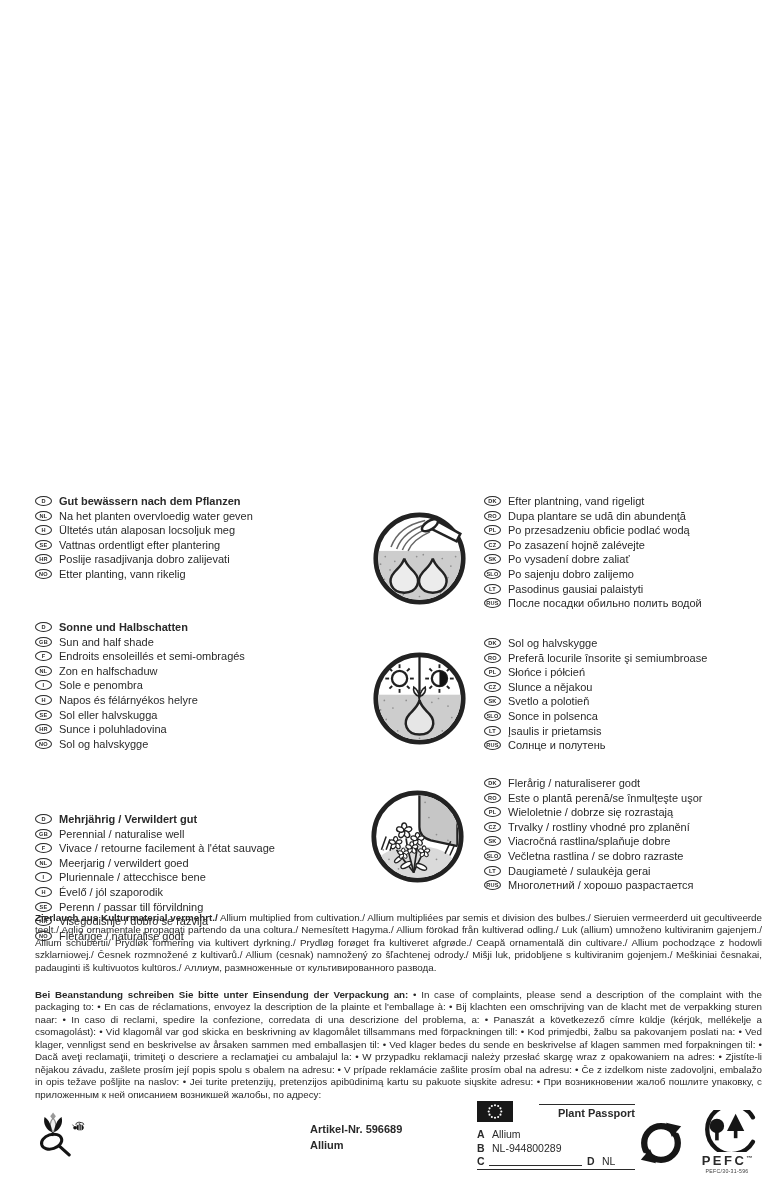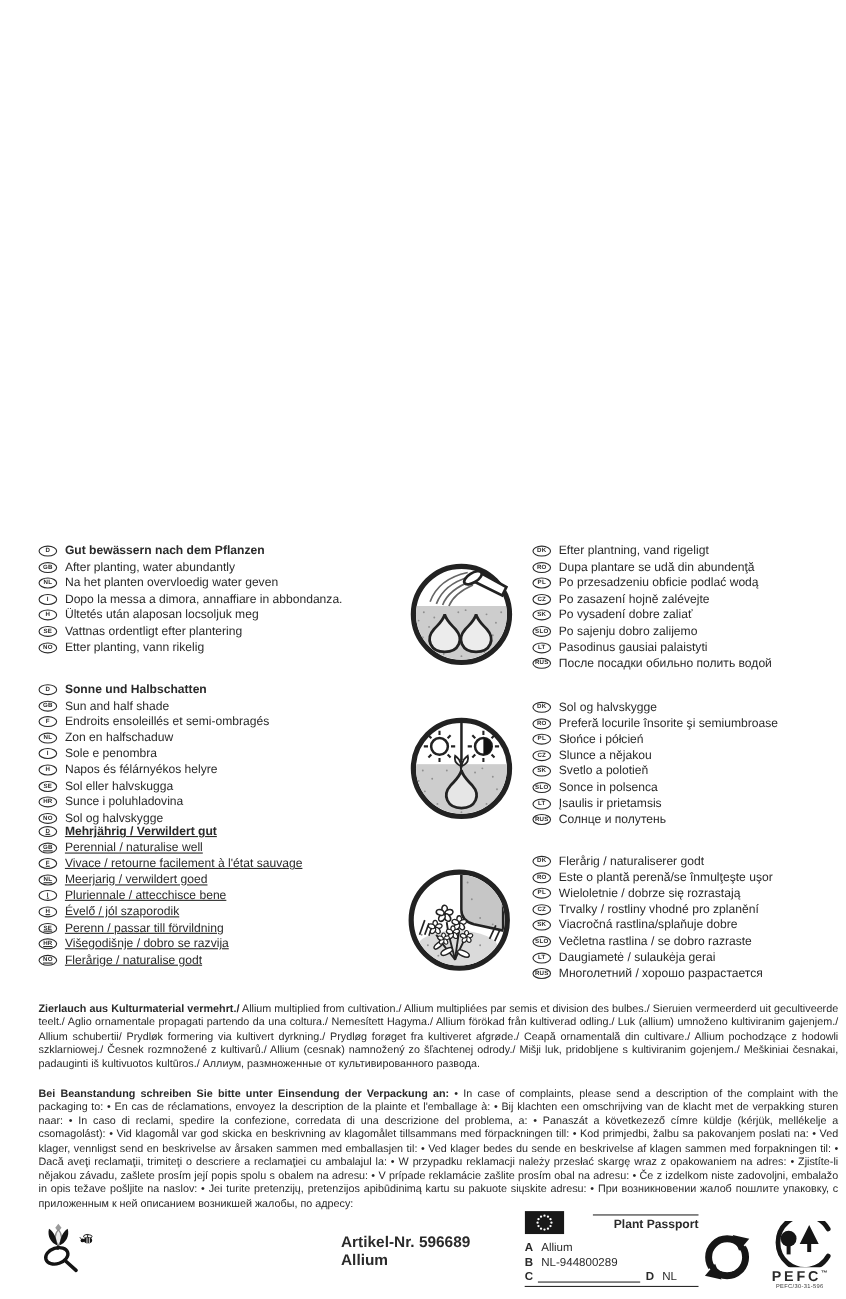--- a/index.html
+++ b/index.html
@@ -9,21 +9,21 @@
   .lang-row{display:flex;align-items:center;height:14.55px;font-size:11px;white-space:nowrap;}
   .badge{flex:0 0 auto;width:17px;height:10px;margin-right:7px;border:1.2px solid #2a2a2a;
          border-radius:50%;font-size:5.6px;font-weight:bold;line-height:9.4px;text-align:center;
          letter-spacing:.2px;box-sizing:border-box;background:#fff;}
   .lang-row.bold .lang-text{font-weight:bold;}
   .icon-wrap{position:absolute;width:95px;height:95px;}
   .para{position:absolute;left:35px;width:727px;font-size:9.8px;line-height:12.45px;text-align:justify;}
   .para b{font-weight:bold;}
   
   .addr{position:absolute;left:88px;top:1124px;font-style:italic;font-size:11.4px;line-height:14.8px;}
-  .artikel{position:absolute;left:310px;top:1122px;font-weight:bold;font-size:14px;line-height:15.8px;}
+  .artikel{position:absolute;left:310px;top:1122px;font-weight:bold;font-size:11px;line-height:15.8px;}
   .pp{position:absolute;left:477px;top:1100px;width:158px;height:72px;font-size:10.5px;}
   .pp .flag{position:absolute;left:0;top:1px;}
   .pp .title{position:absolute;right:0;top:4px;width:96px;text-align:right;font-weight:bold;font-size:11px;
              border-top:1.4px solid #2a2a2a;padding-top:2px;}
   .pp .row{position:absolute;left:0;display:flex;}
   .pp .k{font-weight:bold;width:15px;}
   .pp .cline{position:absolute;left:12px;top:65px;width:93px;border-top:1.2px solid #2a2a2a;}
   .pp .dgrp{position:absolute;left:110px;top:55px;display:flex;}
   .pp .bline{position:absolute;left:0;top:69px;width:158px;border-top:1.2px solid #2a2a2a;}
   .pefc-block{position:absolute;left:688px;top:1110px;width:78px;text-align:center;}
@@ -50,38 +50,34 @@
       </g>
     </defs>
   </svg>
 
   <div class="lang-col" style="left:35px;top:494px;">
       <div class="lang-row bold">
         <span class="badge">D</span>
         <span class="lang-text">Gut bewässern nach dem Pflanzen</span>
       </div>
       <div class="lang-row">
-        <span class="badge">GB</span>
-        <span class="lang-text">After planting, water abundantly</span>
-      </div>
-      <div class="lang-row">
         <span class="badge">NL</span>
         <span class="lang-text">Na het planten overvloedig water geven</span>
       </div>
       <div class="lang-row">
-        <span class="badge">I</span>
-        <span class="lang-text">Dopo la messa a dimora, annaffiare in abbondanza.</span>
-      </div>
-      <div class="lang-row">
         <span class="badge">H</span>
         <span class="lang-text">Ültetés után alaposan locsoljuk meg</span>
       </div>
       <div class="lang-row">
         <span class="badge">SE</span>
         <span class="lang-text">Vattnas ordentligt efter plantering</span>
+      </div>
+      <div class="lang-row">
+        <span class="badge">HR</span>
+        <span class="lang-text">Poslije rasadjivanja dobro zalijevati</span>
       </div>
       <div class="lang-row">
         <span class="badge">NO</span>
         <span class="lang-text">Etter planting, vann rikelig</span>
       </div>
     </div>
   <div class="lang-col" style="left:484px;top:494px;">
       <div class="lang-row">
         <span class="badge">DK</span>
         <span class="lang-text">Efter plantning, vand rigeligt</span>
@@ -273,21 +269,21 @@
         <line x1="71" y1="18" x2="71" y2="14"></line>
           <line x1="63.2" y1="21.2" x2="60.4" y2="18.4"></line>
         <line x1="60" y1="29" x2="56" y2="29"></line>
           <line x1="63.2" y1="36.8" x2="60.4" y2="39.6"></line>
         <line x1="71" y1="40" x2="71" y2="44"></line>
           <line x1="78.8" y1="36.8" x2="81.6" y2="39.6"></line>
       </g>
     </svg>
   </span>
 
-  <div class="lang-col" style="left:35px;top:749px;text-decoration:underline;">
+  <div class="lang-col" style="left:35px;top:812px;">
       <div class="lang-row bold">
         <span class="badge">D</span>
         <span class="lang-text">Mehrjährig / Verwildert gut</span>
       </div>
       <div class="lang-row">
         <span class="badge">GB</span>
         <span class="lang-text">Perennial / naturalise well</span>
       </div>
       <div class="lang-row">
         <span class="badge">F</span>

